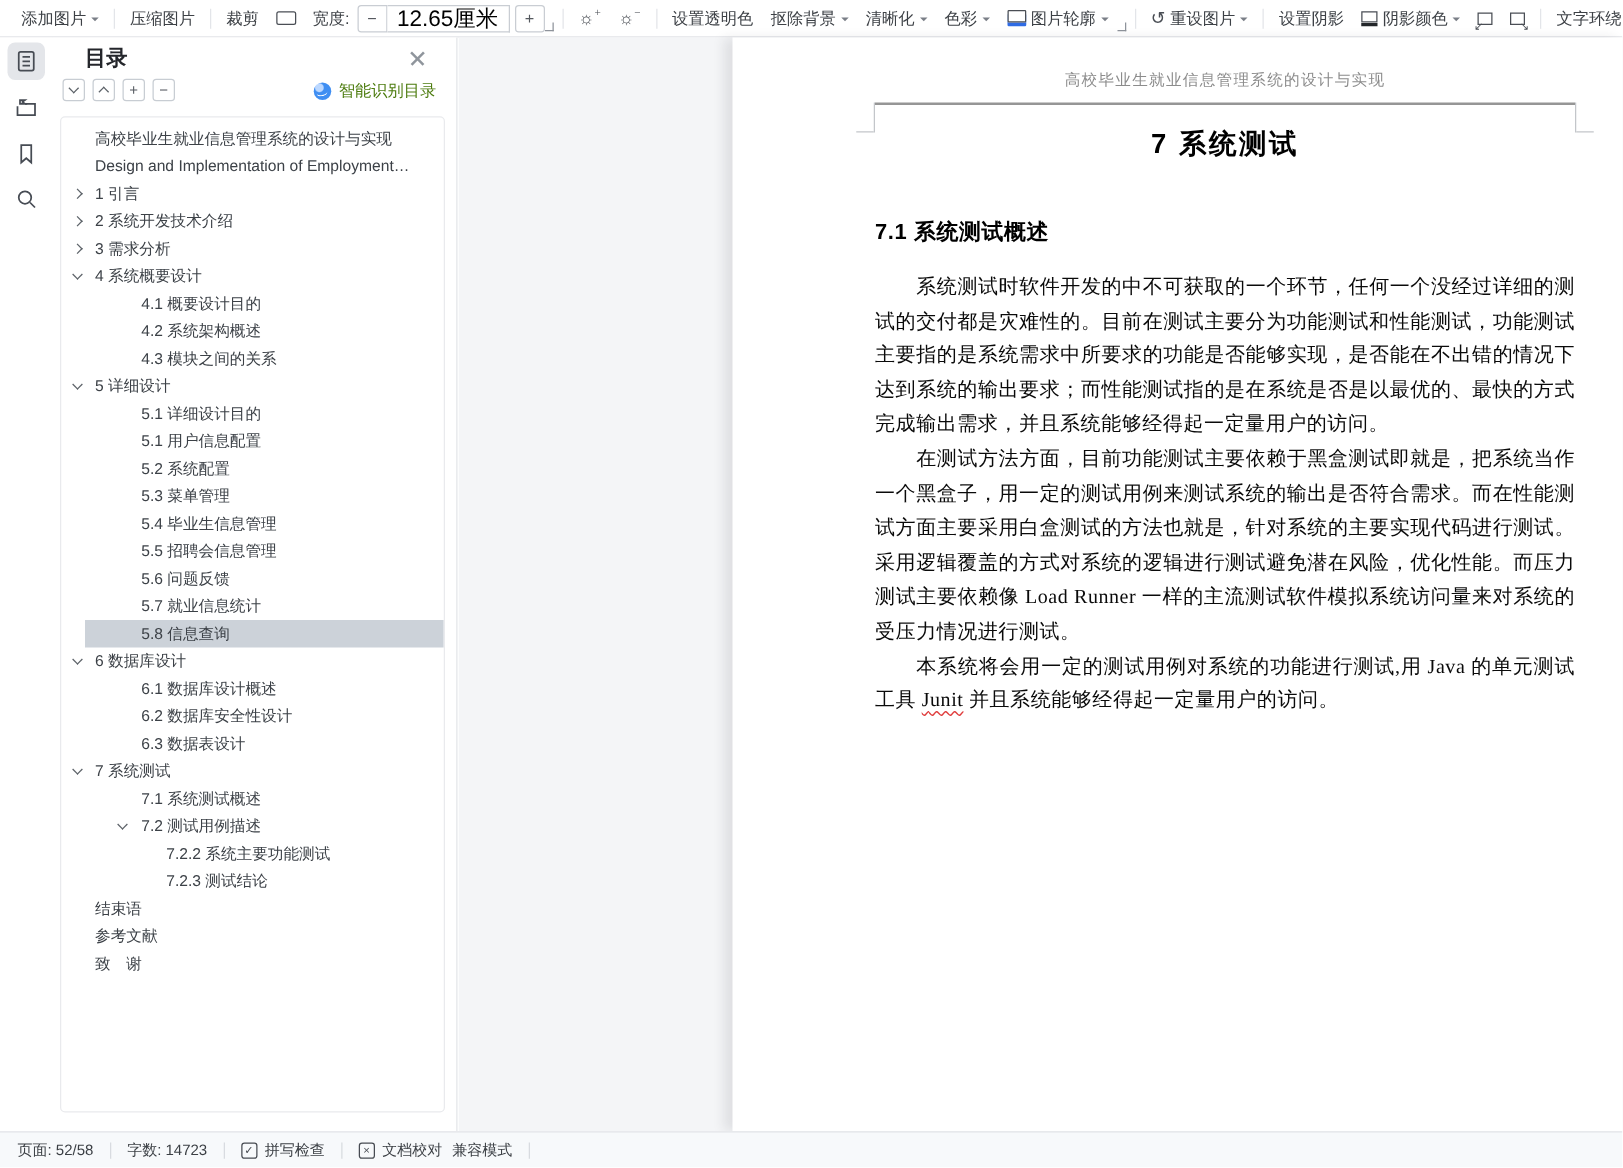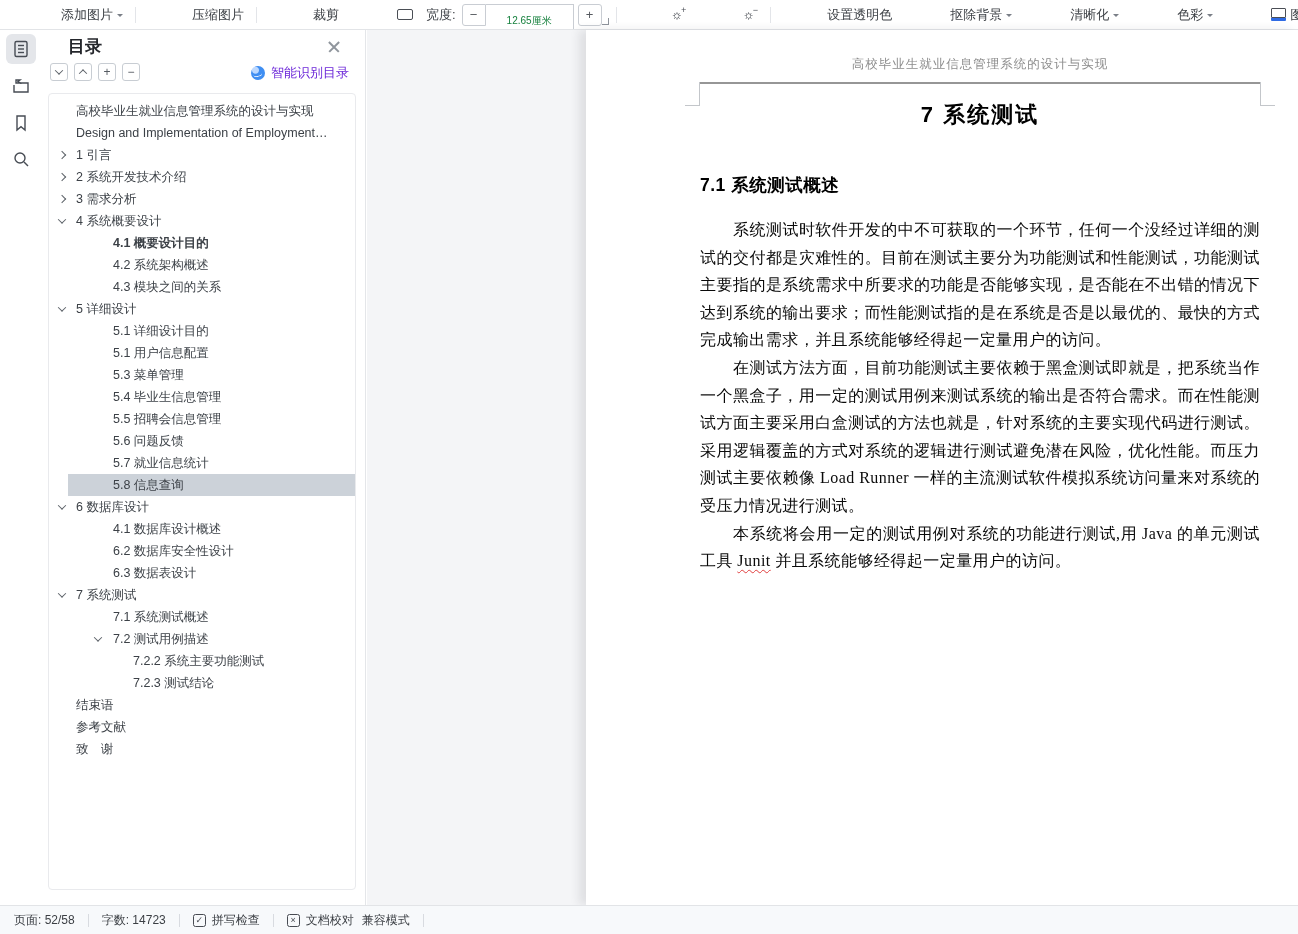--- a/index.html
+++ b/index.html
@@ -7,35 +7,35 @@
   body { font-family:"Liberation Sans","DejaVu Sans",sans-serif; background:#fff; color:#3c4046; }
 
   .app { position:relative; width:1298px; height:934px; }
 
   
   .toolbar { position:absolute; top:0; left:0; right:0; height:30px; background:#fff;
              border-bottom:1px solid #e2e4e7; display:flex; align-items:center;
              padding:0 0 0 10px; white-space:nowrap; overflow:hidden; }
   .tb-btn { display:inline-flex; align-items:center; gap:4px; padding:0 7px; height:26px;
             font-size:13px; color:#3d4146; cursor:default; background:none; border:none;
-            font-family:Liberation Mono, monospace;margin-left:44px; }
+            font-family:Liberation Serif, serif; }
   .tb-label { font-size:13px; color:#3d4146; padding:0 2px 0 6px; }
   .tb-divider { width:1px; height:16px; background:#e3e5e9; margin:0 5px; flex:0 0 auto; }
   .tb-corner { width:7px; height:7px; border-right:1.5px solid #8e939b; border-bottom:1.5px solid #8e939b;
                align-self:flex-end; margin:0 2px 4px 0; flex:0 0 auto; }
   .caret { width:0; height:0; border:3.5px solid transparent; border-top-color:#7a7f87;
            margin-top:4px; display:inline-block; }
   .stepper { display:inline-flex; align-items:stretch; height:22px; margin-left:4px; }
   .step-btn { width:24px; border:1px solid #c9cdd3; background:#fff; font-size:13px; color:#55595f;
               display:flex; align-items:center; justify-content:center; }
   .step-btn.minus { border-radius:3px 0 0 3px; }
   .step-btn.plus  { border-radius:0 3px 3px 0; margin-left:4px; border-radius:3px; }
   .step-value { min-width:88px; border:1px solid #c9cdd3; border-left:none; background:#fff;
-                font-size:10px; color:#15803d; display:flex; align-items:center; justify-content:center;
-                padding:16px 8px; }
+                font-size:18px; color:#000000; display:flex; align-items:center; justify-content:center;
+                padding:4px 8px; }
   
   .tb-icon { display:inline-block; position:relative; flex:0 0 auto; }
   .i-crop-shape { width:16px; height:11px; border:1.5px solid #4a4e55; border-radius:2px; }
   .i-brightness-up::before, .i-brightness-down::before { content:"☼"; font-size:14px; color:#4a4e55; }
   .i-brightness-up::after { content:"+"; font-size:9px; color:#4a4e55; vertical-align:6px; }
   .i-brightness-down::after { content:"−"; font-size:9px; color:#4a4e55; vertical-align:6px; }
   .i-picture-outline { width:15px; height:10px; border:1.5px solid #4a4e55; border-radius:1px;
                        box-shadow:0 3px 0 #2f6be4; margin-bottom:3px; }
   .i-reset-picture::before { content:"↺"; font-size:14px; color:#4a4e55; }
   .i-shadow-color { width:13px; height:9px; border:1.4px solid #4a4e55; box-shadow:0 3px 0 #23262a;
@@ -66,21 +66,21 @@
   .panel-tools { position:absolute; top:33px; left:8px; right:8px; height:20px; }
   .tool-btn { position:absolute; top:0; width:18px; height:18px; border:1px solid #c8cdd3;
               border-radius:3px; background:#fff; display:flex; align-items:center; justify-content:center;
               font-size:12px; color:#565b62; font-family:inherit; }
   .chev { display:inline-block; width:6px; height:6px; border-right:1.4px solid #5c6268;
           border-bottom:1.4px solid #5c6268; }
   .chev.down { transform:rotate(45deg) translate(-1px,-1px); }
   .chev.up { transform:rotate(-135deg) translate(-1px,-1px); }
   .chev.right { transform:rotate(-45deg); }
   .smart-toc { position:absolute; top:1px; right:8px; display:flex; align-items:center; gap:6px;
-               font-size:13px; color:#6d28d9; }
+               font-size:13px; color:#4d7c0f; }
   .smart-toc-ball { width:14px; height:14px; border-radius:50%;
                     background:radial-gradient(circle at 32% 30%, #bcd8ff 0 3px, #3f8ef2 4px); position:relative; }
   .smart-toc-ball::after { content:""; position:absolute; left:2px; top:5px; width:9px; height:5px;
                     border-bottom:1.6px solid #fff; border-radius:50%; transform:rotate(-12deg); }
 
   .tree { position:absolute; top:63px; left:6px; right:9px; bottom:15px;
           border:1px solid #e9eaed; border-radius:4px; overflow:hidden; padding-top:6px; }
   .row { position:relative; height:22px; line-height:22px; font-size:12.5px; color:#3c4147;
          white-space:nowrap; overflow:hidden; }
   .row .label { position:absolute; top:0; }
@@ -268,39 +268,42 @@
           </div>
           <div class="row">
             <span class="chev right" style="left: 10px;"></span>
             <span class="label" style="left: 27px;">3   需求分析</span>
           </div>
           <div class="row">
             <span class="chev down" style="left: 10px;"></span>
             <span class="label" style="left: 27px;">4  系统概要设计</span>
           </div>
           <div class="row">
-            <span class="label" style="left: 64px; font-weight: bold;">4.1 概要设计目的</span>
+            <span class="label" style="left: 64px;">4.1 概要设计目的</span>
           </div>
           <div class="row">
             <span class="label" style="left: 64px;">4.2 系统架构概述</span>
           </div>
           <div class="row">
             <span class="label" style="left: 64px;">4.3 模块之间的关系</span>
           </div>
           <div class="row">
             <span class="chev down" style="left: 10px;"></span>
             <span class="label" style="left: 27px;">5 详细设计</span>
           </div>
           <div class="row">
             <span class="label" style="left: 64px;">5.1 详细设计目的</span>
           </div>
           <div class="row">
             <span class="label" style="left: 64px;">5.1 用户信息配置</span>
           </div>
           <div class="row">
+            <span class="label" style="left: 64px;">5.2 系统配置</span>
+          </div>
+          <div class="row">
             <span class="label" style="left: 64px;">5.3 菜单管理</span>
           </div>
           <div class="row">
             <span class="label" style="left: 64px;">5.4 毕业生信息管理</span>
           </div>
           <div class="row">
             <span class="label" style="left: 64px;">5.5 招聘会信息管理</span>
           </div>
           <div class="row">
             <span class="label" style="left: 64px;">5.6 问题反馈</span>
@@ -309,21 +312,21 @@
             <span class="label" style="left: 64px;">5.7 就业信息统计</span>
           </div>
           <div class="row selected">
             <span class="label" style="left: 64px;">5.8 信息查询</span>
           </div>
           <div class="row">
             <span class="chev down" style="left: 10px;"></span>
             <span class="label" style="left: 27px;">6 数据库设计</span>
           </div>
           <div class="row">
-            <span class="label" style="left: 64px;">4.1 数据库设计概述</span>
+            <span class="label" style="left: 64px;">6.1 数据库设计概述</span>
           </div>
           <div class="row">
             <span class="label" style="left: 64px;">6.2 数据库安全性设计</span>
           </div>
           <div class="row">
             <span class="label" style="left: 64px;">6.3 数据表设计</span>
           </div>
           <div class="row">
             <span class="chev down" style="left: 10px;"></span>
             <span class="label" style="left: 27px;">7 系统测试</span>

